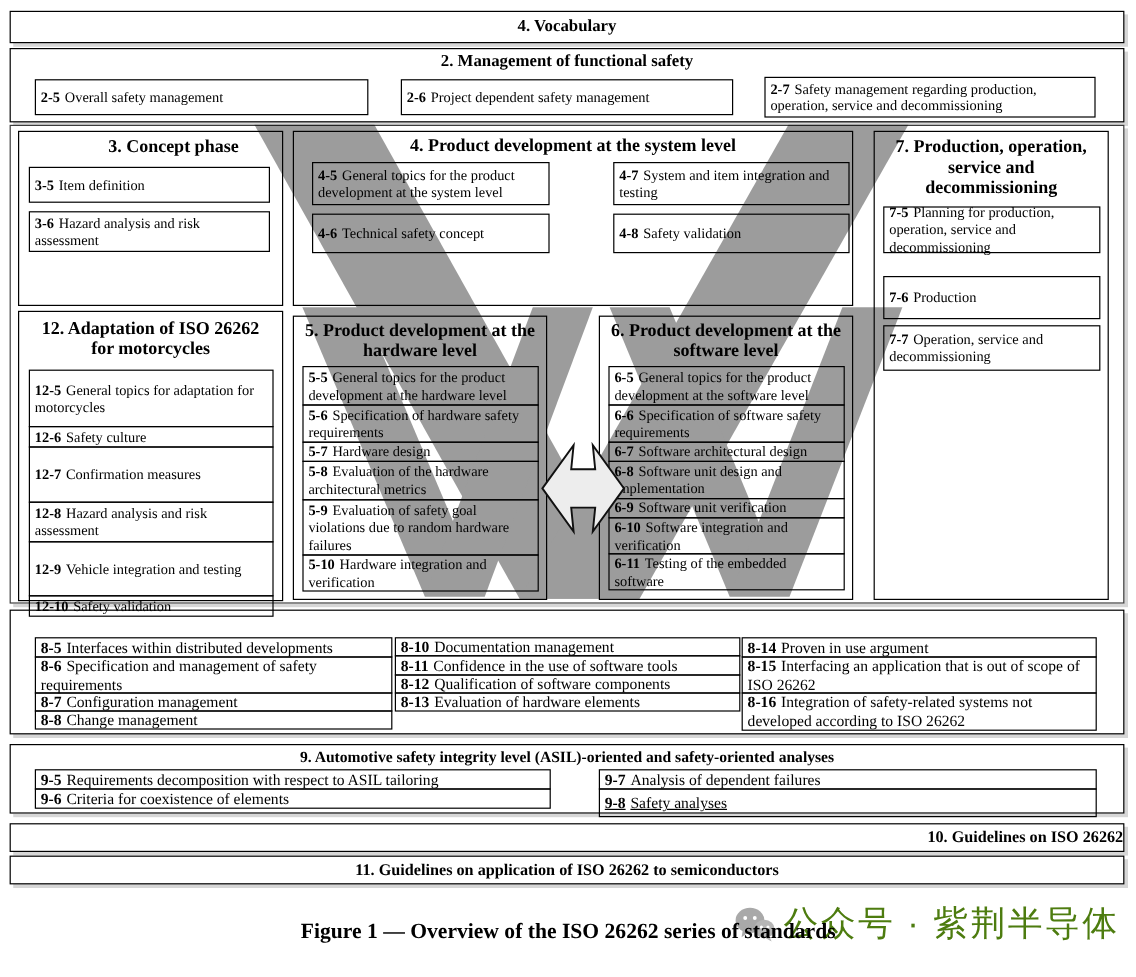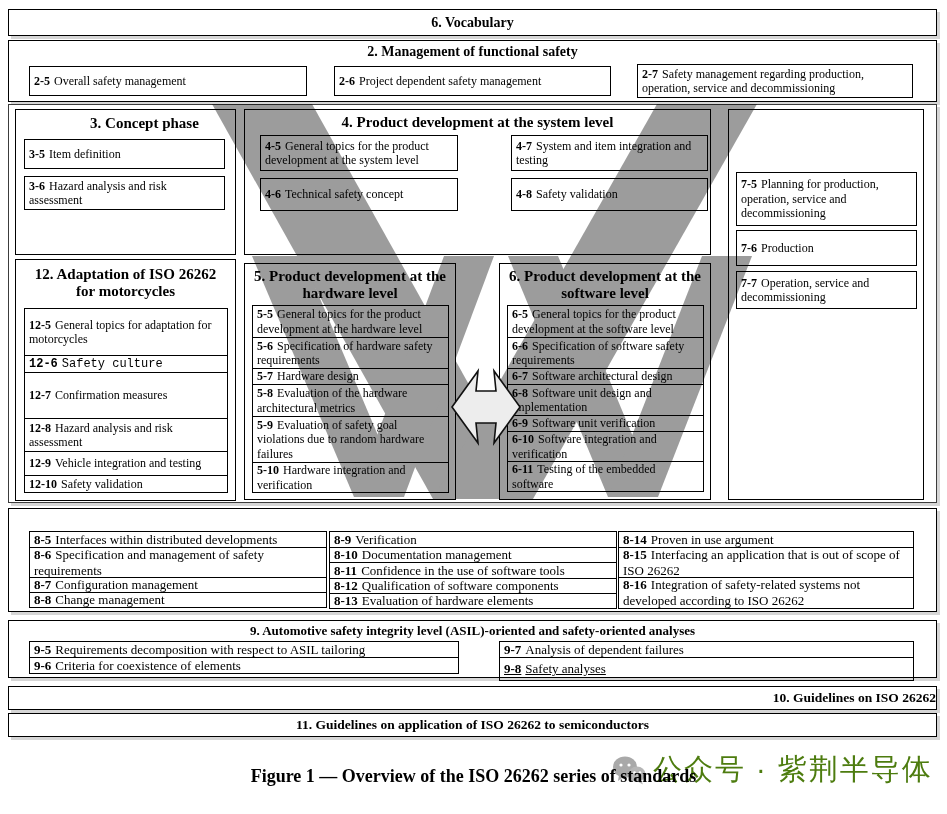--- a/index.html
+++ b/index.html
@@ -25,21 +25,21 @@
       mix-blend-mode:multiply;pointer-events:none;}
   .wm-text{font-family:"Liberation Sans","DejaVu Sans",sans-serif;font-size:29px;
            color:#4d7c0f;letter-spacing:2px;white-space:nowrap;}
 </style>
 </head>
 <body>
 
 <div class="page">
 
   <div class="bx shadow" style="left:8px;top:9px;width:929px;height:27px;display:flex;align-items:center;justify-content:center;">
-    <div class="ttl t14">6. Vocabulary</div>
+    <div class="ttl t14">4. Vocabulary</div>
   </div>
 
   <div class="bx shadow" style="left:8px;top:40px;width:929px;height:62px;">
     <div class="ttl t14" style="padding-top:3px;">2. Management of functional safety</div>
     <div class="item abs" style="left:20px;top:25px;width:278px;height:30px;">
       <p><b class="num">2-5</b><span>Overall safety management</span></p>
       </div>
     <div class="item abs" style="left:325px;top:25px;width:277px;height:30px;">
       <p><b class="num">2-6</b><span>Project dependent safety management</span></p>
       </div>
@@ -70,47 +70,48 @@
         </div>
       <div class="item abs" style="left:266px;top:25px;width:197px;height:36px;">
         <p><b class="num">4-7</b><span>System and item integration and testing</span></p>
         </div>
       <div class="item abs" style="left:266px;top:68px;width:197px;height:33px;">
         <p><b class="num">4-8</b><span>Safety validation</span></p>
         </div>
     </div>
 
     <div class="bx" style="left:719px;top:4px;width:196px;height:391px;">
-      <div class="item abs" style="left:7px;top:62px;width:181px;height:54px;font-family:Liberation Serif, serif;">
+      <div class="ttl t15" style="padding:5px 10px 0;">7. Production, operation, service and decommissioning</div>
+      <div class="item abs" style="left:7px;top:62px;width:181px;height:39px;font-family:Liberation Serif, serif;">
         <p><b class="num">7-5</b><span>Planning for production, operation, service and decommissioning</span></p>
         </div>
       <div class="item abs" style="left:7px;top:120px;width:181px;height:36px;">
         <p><b class="num">7-6</b><span>Production</span></p>
         </div>
       <div class="item abs" style="left:7px;top:161px;width:181px;height:38px;">
         <p><b class="num">7-7</b><span>Operation, service and decommissioning</span></p>
         </div>
     </div>
 
     <div class="bx" style="left:6px;top:154px;width:221px;height:242px;">
       <div class="ttl t15" style="padding:6px 14px 0;">12. Adaptation of ISO 26262 for motorcycles</div>
       <div class="stack" style="left:8px;top:49px;width:204px;">
         <div class="item" style="height:48px;">
           <p><b class="num">12-5</b><span>General topics for adaptation for motorcycles</span></p>
           </div>
-        <div class="item" style="height:18px;font-family:Liberation Mono, monospace;">
+        <div class="item" style="height:18px;">
           <p><b class="num">12-6</b><span>Safety culture</span></p>
           </div>
         <div class="item" style="height:47px;">
           <p><b class="num">12-7</b><span>Confirmation measures</span></p>
           </div>
         <div class="item" style="height:34px;">
           <p><b class="num">12-8</b><span>Hazard analysis and risk assessment</span></p>
           </div>
-        <div class="item" style="height:25px;">
+        <div class="item" style="height:46px;">
           <p><b class="num">12-9</b><span>Vehicle integration and testing</span></p>
           </div>
         <div class="item" style="height:18px;">
           <p><b class="num">12-10</b><span>Safety validation</span></p>
           </div>
       </div>
     </div>
 
     <div class="bx" style="left:235px;top:158px;width:212px;height:237px;">
       <div class="ttl t15" style="padding:4px 6px 0;">5. Product development at the hardware level</div>
@@ -173,23 +174,20 @@
         <p><b class="num">8-6</b><span>Specification and management of safety requirements</span></p>
         </div>
       <div class="item" style="height:16px;">
         <p><b class="num">8-7</b><span>Configuration management</span></p>
         </div>
       <div class="item" style="height:16px;">
         <p><b class="num">8-8</b><span>Change management</span></p>
         </div>
     </div>
     <div class="stack" style="left:320px;top:23px;width:288px;">
-      <div class="item" style="height:17px;">
-        <p><b class="num">8-9</b><span>Verification</span></p>
-        </div>
       <div class="item" style="height:16px;">
         <p><b class="num">8-10</b><span>Documentation management</span></p>
         </div>
       <div class="item" style="height:17px;">
         <p><b class="num">8-11</b><span>Confidence in the use of software tools</span></p>
         </div>
       <div class="item" style="height:16px;">
         <p><b class="num">8-12</b><span>Qualification of software components</span></p>
         </div>
       <div class="item" style="height:16px;">

